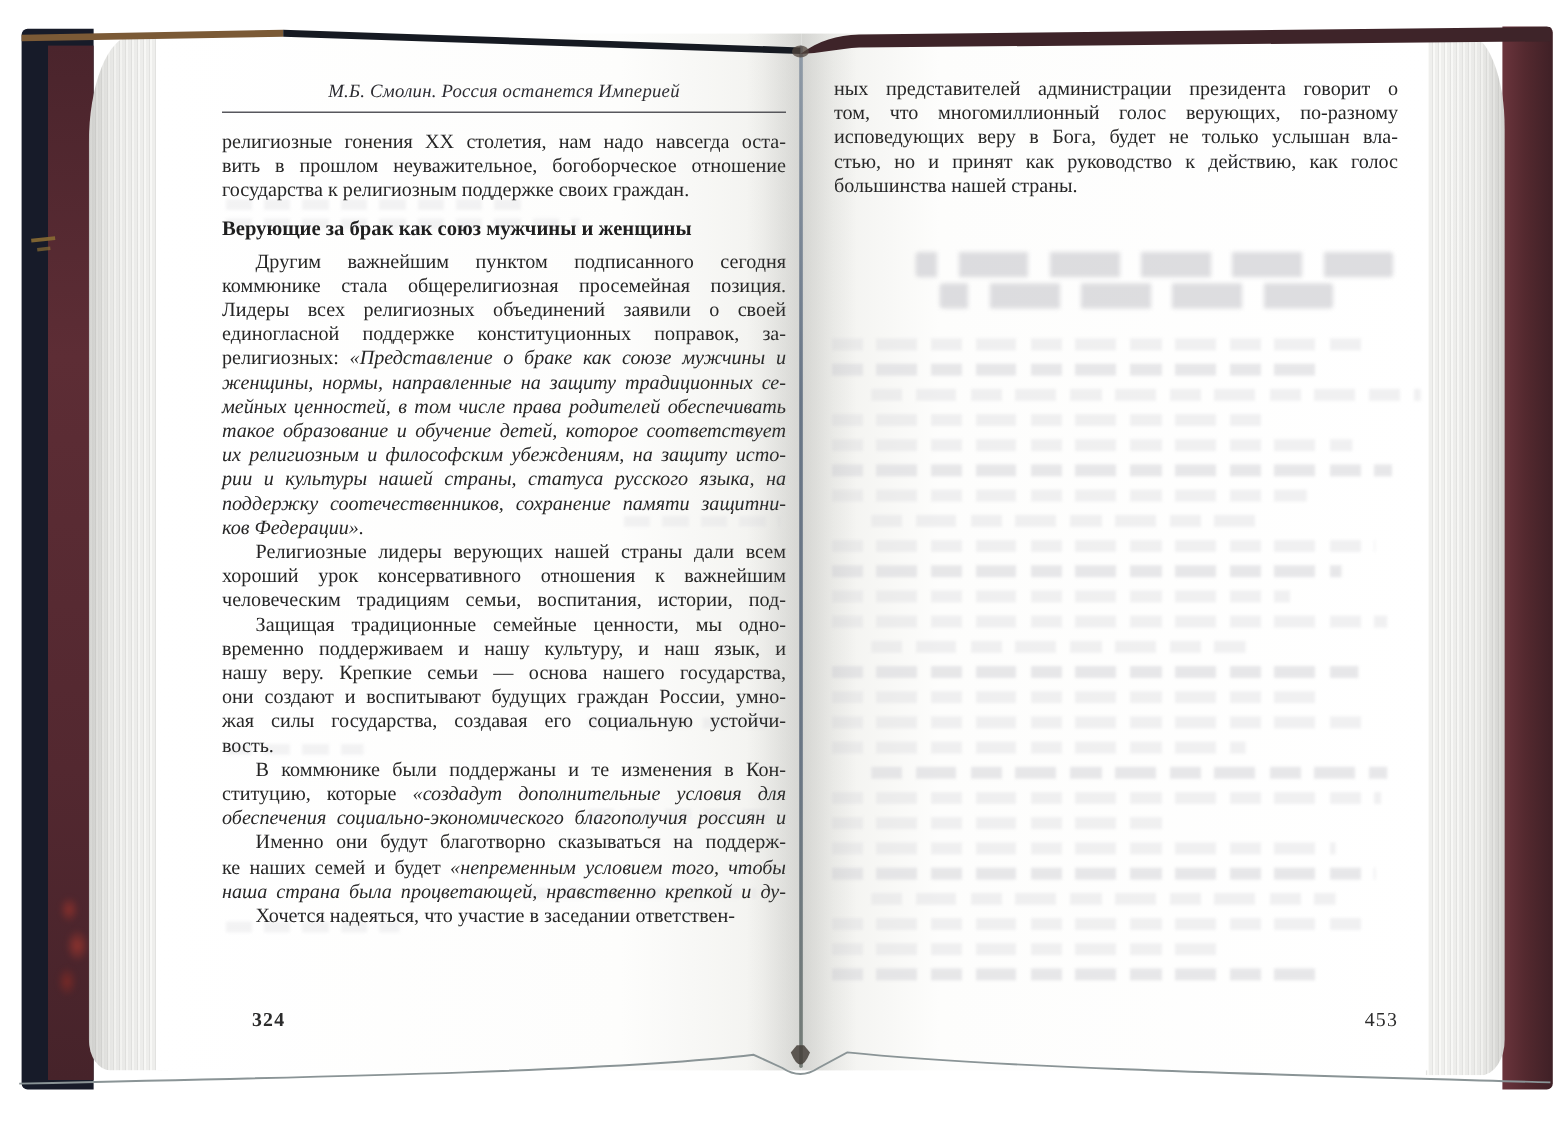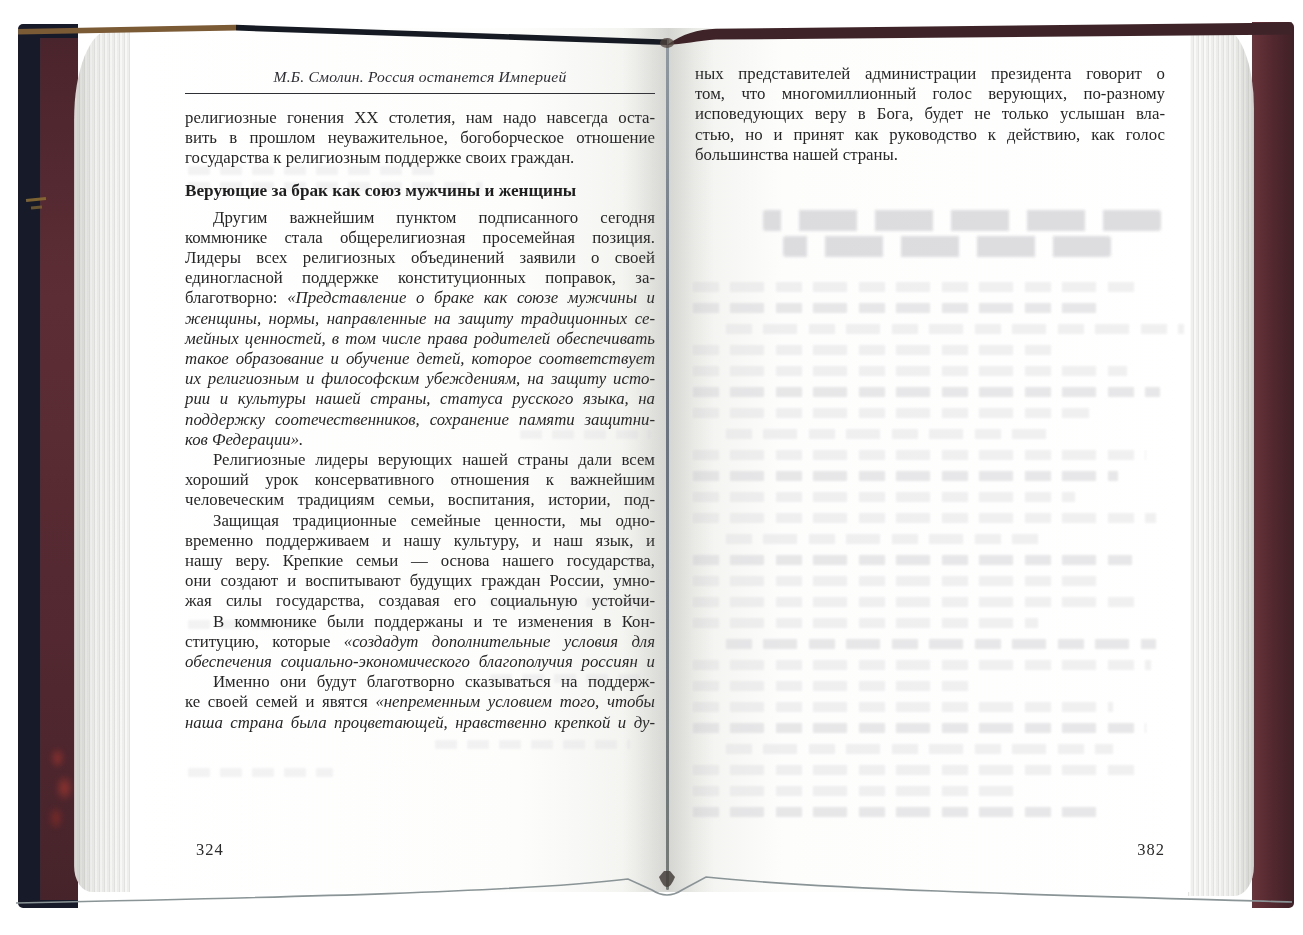--- a/index.html
+++ b/index.html
@@ -95,21 +95,21 @@
   .line.last{text-align-last:auto;}
   .line.ind{text-indent:28px;}
   .line .it{font-style:italic;}
   .bheading{
     font-weight:bold;font-size:17.2px;line-height:21px;margin:11px 0 7px;
     color:#1f1f1f;
   }
   .pagenum{
     position:absolute;z-index:3;font-size:16.5px;color:#2b2b2b;letter-spacing:1px;
   }
-  .pagenum.pl{left:66px;top:812px;}
+  .pagenum.pl{left:80px;top:812px;font-weight:bold;}
   .pagenum.pr{left:27px;top:812px;width:470px;text-align:right;}
 
   
   .ghosts,.lghosts{position:absolute;inset:0;z-index:1;pointer-events:none;}
   .gtitle{
     position:absolute;height:21px;border-radius:3px;
     background:repeating-linear-gradient(90deg,var(--ghost,#d2d2d6) 0 58px,rgba(255,255,255,0) 58px 76px);
     filter:blur(1.8px);opacity:.75;transform:scaleX(-1);
   }
   .gt1{left:95px;top:182px;width:398px;}
@@ -163,50 +163,54 @@
             <div class="line"><span>религиозные гонения XX столетия, нам надо навсегда оста-</span></div>
             <div class="line"><span>вить в прошлом неуважительное, богоборческое отношение</span></div>
             <div class="line last"><span>государства к религиозным поддержке своих граждан.</span></div>
           </div>
           <div class="bheading">Верующие за брак как союз мужчины и женщины</div>
           <div class="para">
             <div class="line ind"><span>Другим важнейшим пунктом подписанного сегодня</span></div>
             <div class="line"><span>коммюнике стала общерелигиозная просемейная позиция.</span></div>
             <div class="line"><span>Лидеры всех религиозных объединений заявили о своей</span></div>
             <div class="line"><span>единогласной поддержке конституционных поправок, за-</span></div>
-            <div class="line"><span>благотворно: </span><span class="it">«Представление о браке как союзе мужчины и</span></div>
+            <div class="line"><span>религиозных: </span><span class="it">«Представление о браке как союзе мужчины и</span></div>
             <div class="line"><span class="it">женщины, нормы, направленные на защиту традиционных се-</span></div>
             <div class="line"><span class="it">мейных ценностей, в том числе права родителей обеспечивать</span></div>
             <div class="line"><span class="it">такое образование и обучение детей, которое соответствует</span></div>
             <div class="line"><span class="it">их религиозным и философским убеждениям, на защиту исто-</span></div>
             <div class="line"><span class="it">рии и культуры нашей страны, статуса русского языка, на</span></div>
             <div class="line"><span class="it">поддержку соотечественников, сохранение памяти защитни-</span></div>
             <div class="line last"><span class="it">ков Федерации».</span></div>
           </div>
           <div class="para">
             <div class="line ind"><span>Религиозные лидеры верующих нашей страны дали всем</span></div>
             <div class="line"><span>хороший урок консервативного отношения к важнейшим</span></div>
             <div class="line"><span>человеческим традициям семьи, воспитания, истории, под-</span></div>
           </div>
           <div class="para">
             <div class="line ind"><span>Защищая традиционные семейные ценности, мы одно-</span></div>
             <div class="line"><span>временно поддерживаем и нашу культуру, и наш язык, и</span></div>
             <div class="line"><span>нашу веру. Крепкие семьи — основа нашего государства,</span></div>
             <div class="line"><span>они создают и воспитывают будущих граждан России, умно-</span></div>
             <div class="line"><span>жая силы государства, создавая его социальную устойчи-</span></div>
+            <div class="line last"><span>вость.</span></div>
           </div>
           <div class="para">
             <div class="line ind"><span>В коммюнике были поддержаны и те изменения в Кон-</span></div>
             <div class="line"><span>ституцию, которые </span><span class="it">«создадут дополнительные условия для</span></div>
             <div class="line"><span class="it">обеспечения социально-экономического благополучия россиян и</span></div>
           </div>
           <div class="para">
             <div class="line ind"><span>Именно они будут благотворно сказываться на поддерж-</span></div>
-            <div class="line"><span>ке своей семей и явятся </span><span class="it">«непременным условием того, чтобы</span></div>
+            <div class="line"><span>ке наших семей и будет </span><span class="it">«непременным условием того, чтобы</span></div>
             <div class="line"><span class="it">наша страна была процветающей, нравственно крепкой и ду-</span></div>
+          </div>
+          <div class="para">
+            <div class="line last ind"><span>Хочется надеяться, что участие в заседании ответствен-</span></div>
           </div>
         </div>
     </div>
     <div class="pagenum pl">324</div>
   </div>
 
   <div class="page page-right">
     <div class="ghosts">
       <div class="gtitle gt1"></div>
       <div class="gtitle gt2"></div>
@@ -243,21 +247,21 @@
       <div id="right-blocks">
           <div class="para">
             <div class="line"><span>ных представителей администрации президента говорит о</span></div>
             <div class="line"><span>том, что многомиллионный голос верующих, по-разному</span></div>
             <div class="line"><span>исповедующих веру в Бога, будет не только услышан вла-</span></div>
             <div class="line"><span>стью, но и принят как руководство к действию, как голос</span></div>
             <div class="line last"><span>большинства нашей страны.</span></div>
           </div>
         </div>
     </div>
-    <div class="pagenum pr">382</div>
+    <div class="pagenum pr">453</div>
   </div>
 
   <div class="gutter-line"></div>
 
   <svg class="deco" width="1303" height="935" viewBox="0 0 1303 935">
     <path d="M18 29 L236 24.8 L236 30.6 L18 34.4 Z" fill="#7b5a36"></path>
     <path d="M236 24.8 L667 39.5 L667 45 L236 30.6 Z" fill="#161a22"></path>
     <path d="M667 45 C 683 33.5 697 29.8 716 28.8 L1292 22.5 L1292 34.5 L716 39.6 C 699 40.6 682 44.5 667 45 Z" fill="#3e2429"></path>
     <ellipse cx="667" cy="43" rx="7" ry="5" fill="#51453e" opacity="0.75"></ellipse>
     <path d="M16 903 C 300 897 520 892 628 879 L 652 890 Q 667 900 682 890 L 706 877 C 830 890 1080 896 1292 902" stroke="#8a9496" stroke-width="1.6" fill="none"></path>

